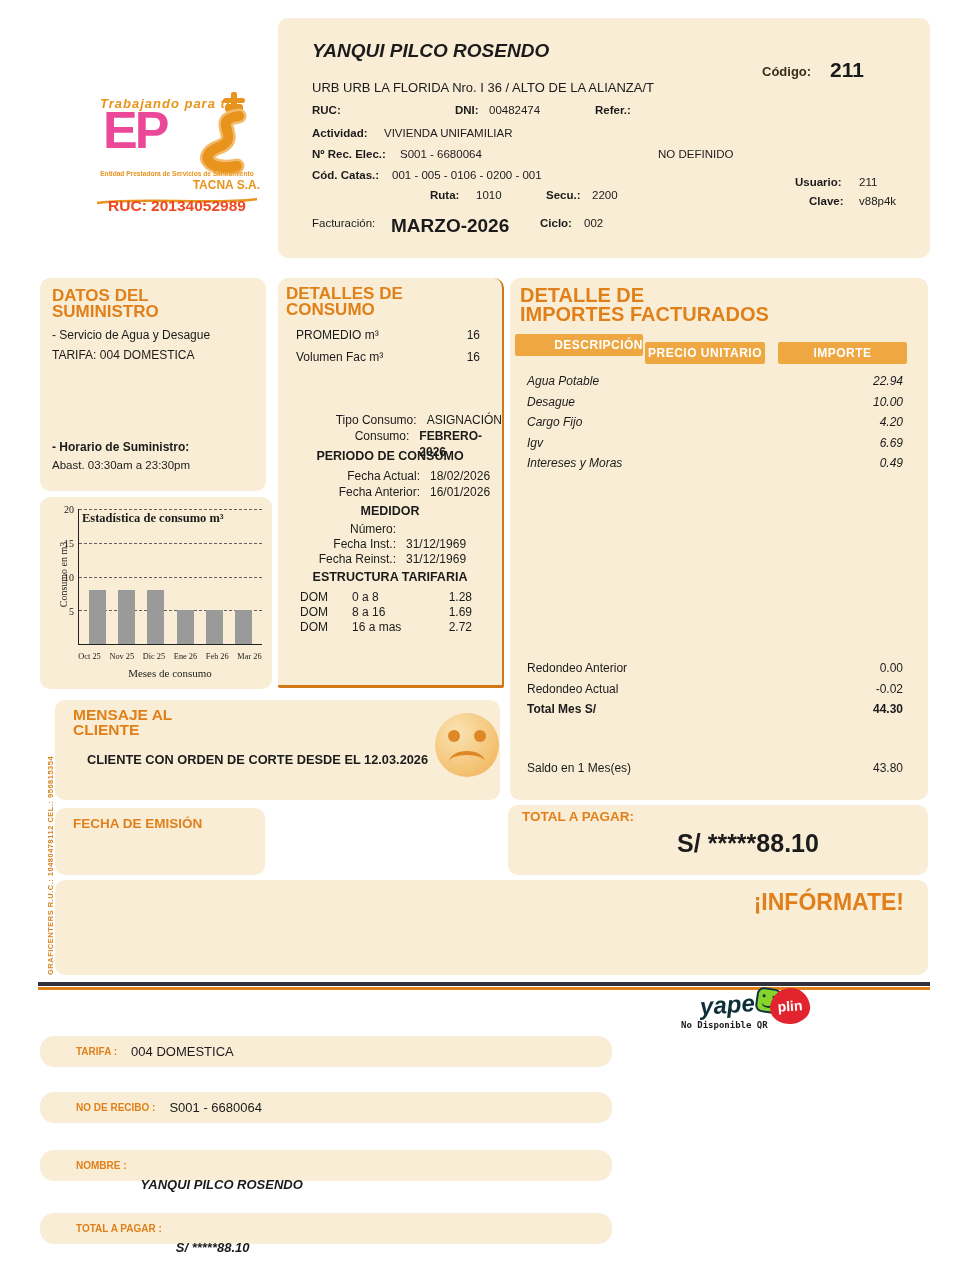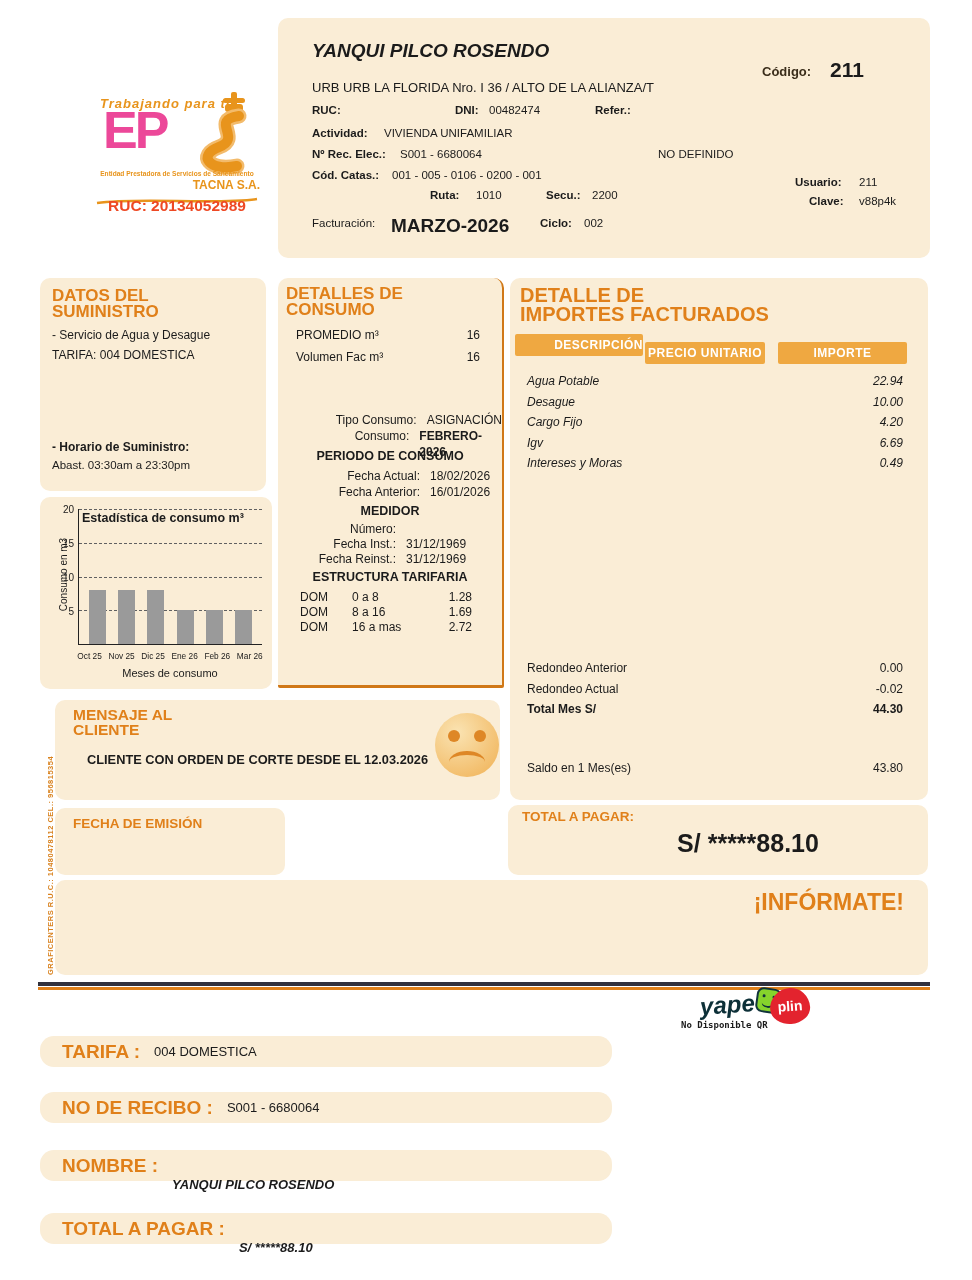--- a/index.html
+++ b/index.html
@@ -14,21 +14,21 @@
   #header-box{left:278px;top:18px;width:652px;height:240px;}
   
   #logo-tagline{left:100px;top:96px;width:160px;font-size:13px;font-style:italic;font-weight:bold;color:#E8941C;letter-spacing:1px;}
   #logo-eps{left:103px;top:104px;font-size:52px;font-weight:800;color:#ec4899;letter-spacing:-3px;line-height:1;}
   #logo-swoosh{left:185px;top:92px;}
   #logo-subtitle{left:92px;top:170px;width:170px;font-size:6.6px;font-weight:bold;color:#E8941C;text-align:center;}
   #logo-wave{left:95px;top:192px;}
   #logo-company{left:92px;top:178px;width:168px;font-size:12px;font-weight:bold;color:#E8941C;text-align:right;}
   #logo-ruc{left:88px;top:197px;width:178px;font-size:15.5px;font-weight:bold;color:#EE4823;text-align:center;}
   
-  #chart-box{left:40px;top:497px;width:232px;height:192px;}
+  #chart-box{left:40px;top:497px;width:232px;height:192px;font-family:Liberation Serif, serif;}
   #chart-title{position:absolute;left:42px;top:14px;font-size:12.5px;font-weight:bold;z-index:3;}
   #chart-plot{position:absolute;left:38px;top:12px;right:10px;bottom:44px;border-left:1.5px solid #222;border-bottom:1.5px solid #222;}
   .grid-line{position:absolute;left:0;right:0;border-top:1.5px dashed #606060;}
   .bars{position:absolute;left:0;right:0;top:0;bottom:0;display:flex;align-items:flex-end;justify-content:space-around;padding:0 4px;z-index:2;}
   .bar{width:17px;background:#9A9A9A;}
   #chart-yaxis{position:absolute;left:16px;top:12px;bottom:44px;width:20px;}
   .y-tick{position:absolute;right:2px;transform:translateY(-50%);font-size:10px;}
   #chart-ylabel{position:absolute;left:-27px;top:72px;transform:rotate(-90deg);font-size:10px;width:100px;text-align:center;}
   #chart-xlabels{position:absolute;left:34px;right:6px;bottom:28px;display:flex;justify-content:space-around;font-size:8.3px;}
   #chart-xtitle{position:absolute;left:38px;right:10px;bottom:10px;text-align:center;font-size:11px;}
@@ -51,21 +51,21 @@
   #print-credit{left:46px;top:975px;transform:rotate(-90deg);transform-origin:0 0;white-space:nowrap;font-size:7.5px;font-weight:bold;color:#D9821E;letter-spacing:0.5px;}
   
   #yape-text{left:700px;top:991px;font-size:24px;font-weight:800;font-style:italic;color:#0D3038;transform:rotate(-4deg);}
   #yape-badge{left:756px;top:988px;width:21px;height:21px;border-radius:7px;background:#86D42C;border:2.5px solid #11333B;transform:rotate(8deg);}
   .ydot{position:absolute;top:5px;width:3px;height:3px;border-radius:50%;background:#11333B;}
   #ysmile{position:absolute;left:4px;top:8px;width:12px;height:8px;border-bottom:2.5px solid #11333B;border-radius:50%;}
   #plin-blob{left:770px;top:988px;width:40px;height:36px;background:#E3232E;border-radius:52% 48% 50% 50%/56% 56% 44% 44%;color:#ffffff;font-weight:800;font-size:14px;text-align:center;line-height:36px;transform:rotate(-4deg);}
   #qr-note{left:681px;top:1020px;font-size:9px;font-weight:bold;font-family:"DejaVu Sans Mono", monospace;}
   
   .sum-bar{position:absolute;left:40px;width:572px;height:31px;background:#FAEDD6;border-radius:14px;display:flex;align-items:center;}
-  .sum-bar .sl{color:#E0801A;font-weight:bold;font-size:19px;margin-left:22px;}
+  .sum-bar .sl{color:#E0801A;font-weight:bold;font-size:10px;margin-left:36px;}
   .sum-bar .sv{font-size:13px;margin-left:14px;}
   .it{font-style:italic;font-weight:bold;margin-top:37px;}
 </style>
 </head>
 <body>
 
 <div id="page">
 
   <div class="abs" id="logo-tagline">Trabajando para ti</div>
   <div class="abs" id="logo-eps">EP</div>
@@ -294,21 +294,21 @@
       <div>CLIENTE</div>
     </div>
     <div class="abs blbl" style="left:32px;top:52px;width:370px;font-size:12.8px;">CLIENTE CON ORDEN DE CORTE DESDE EL 12.03.2026</div>
     <div id="sad-face">
       <div class="eye" style="left:13px;"></div>
       <div class="eye" style="right:13px;"></div>
       <div id="mouth"></div>
     </div>
   </div>
 
-  <div class="box" style="left:55px;top:808px;width:230px;height:67px;">
+  <div class="box" style="left:55px;top:808px;width:210px;height:67px;">
     <div class="abs orange-h" style="left:18px;top:10px;font-size:13.5px;">FECHA DE EMISIÓN</div>
     <div class="abs it" style="left:0;right:0;top:34px;text-align:center;font-size:15.5px;">28/02/2026</div>
   </div>
 
   <div class="box" style="left:508px;top:805px;width:420px;height:70px;">
     <div class="abs orange-h" style="left:14px;top:6px;font-size:13.5px;">TOTAL A PAGAR:</div>
     <div class="abs blbl" style="left:60px;right:0;top:24px;text-align:center;font-size:25px;">S/ *****88.10</div>
   </div>
 
   <div class="box" style="left:55px;top:880px;width:873px;height:95px;">

